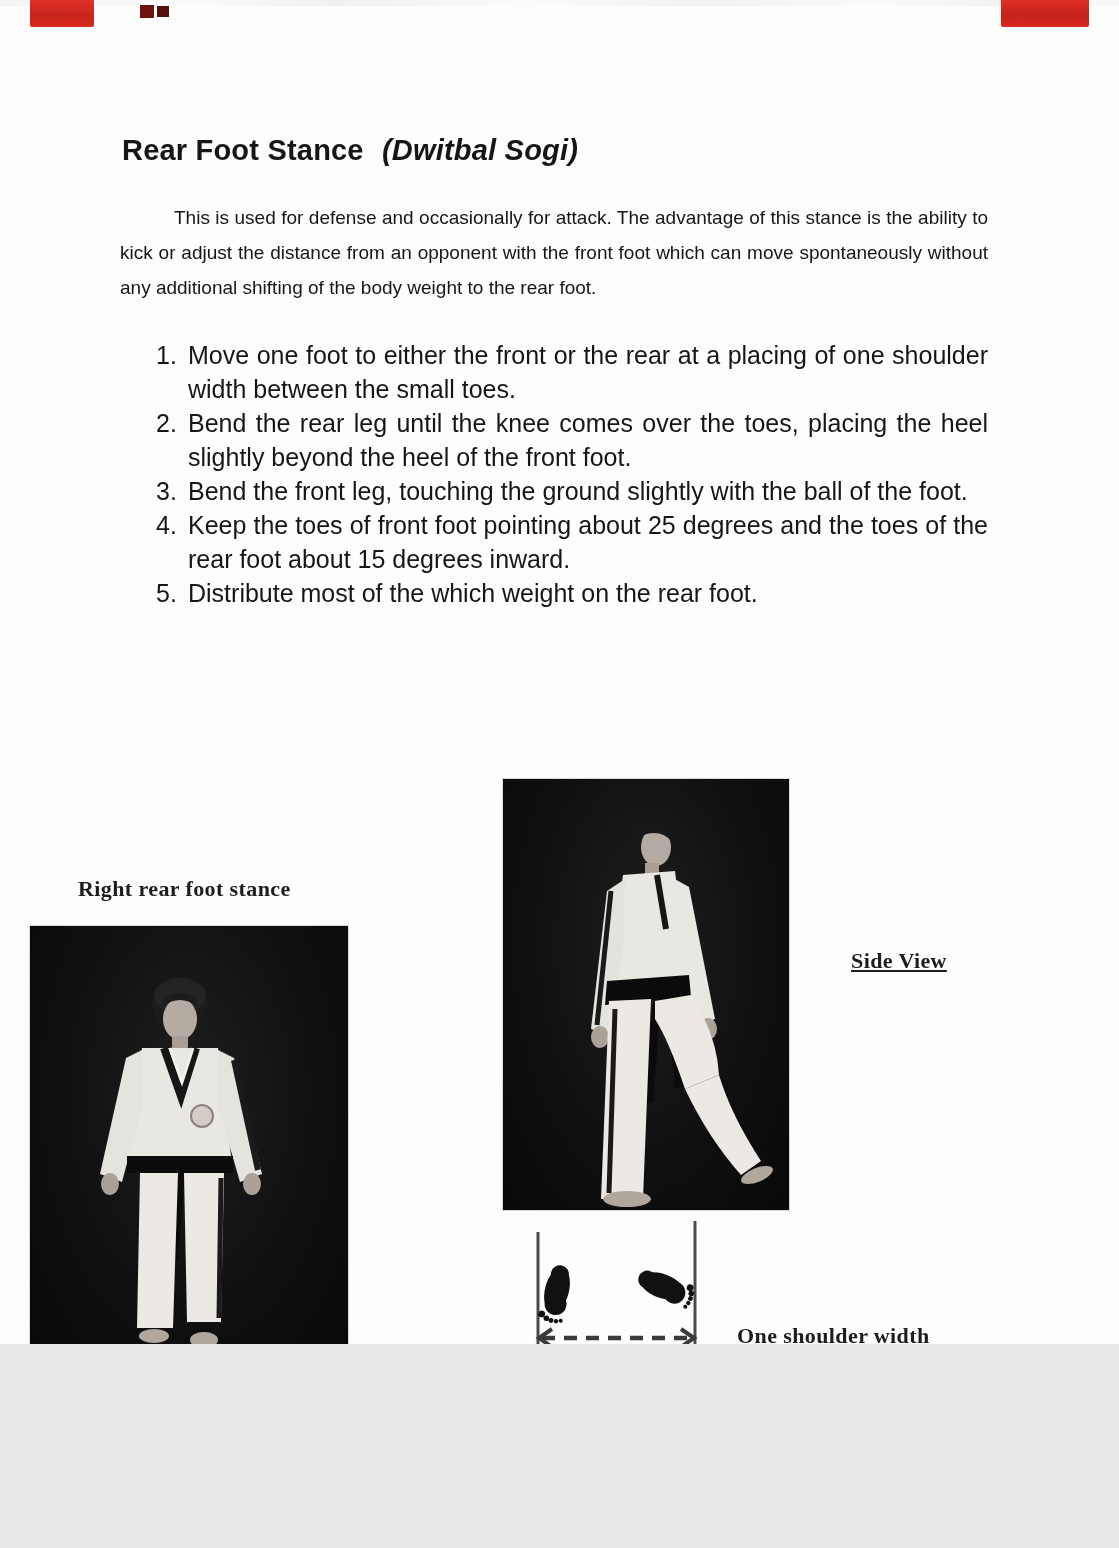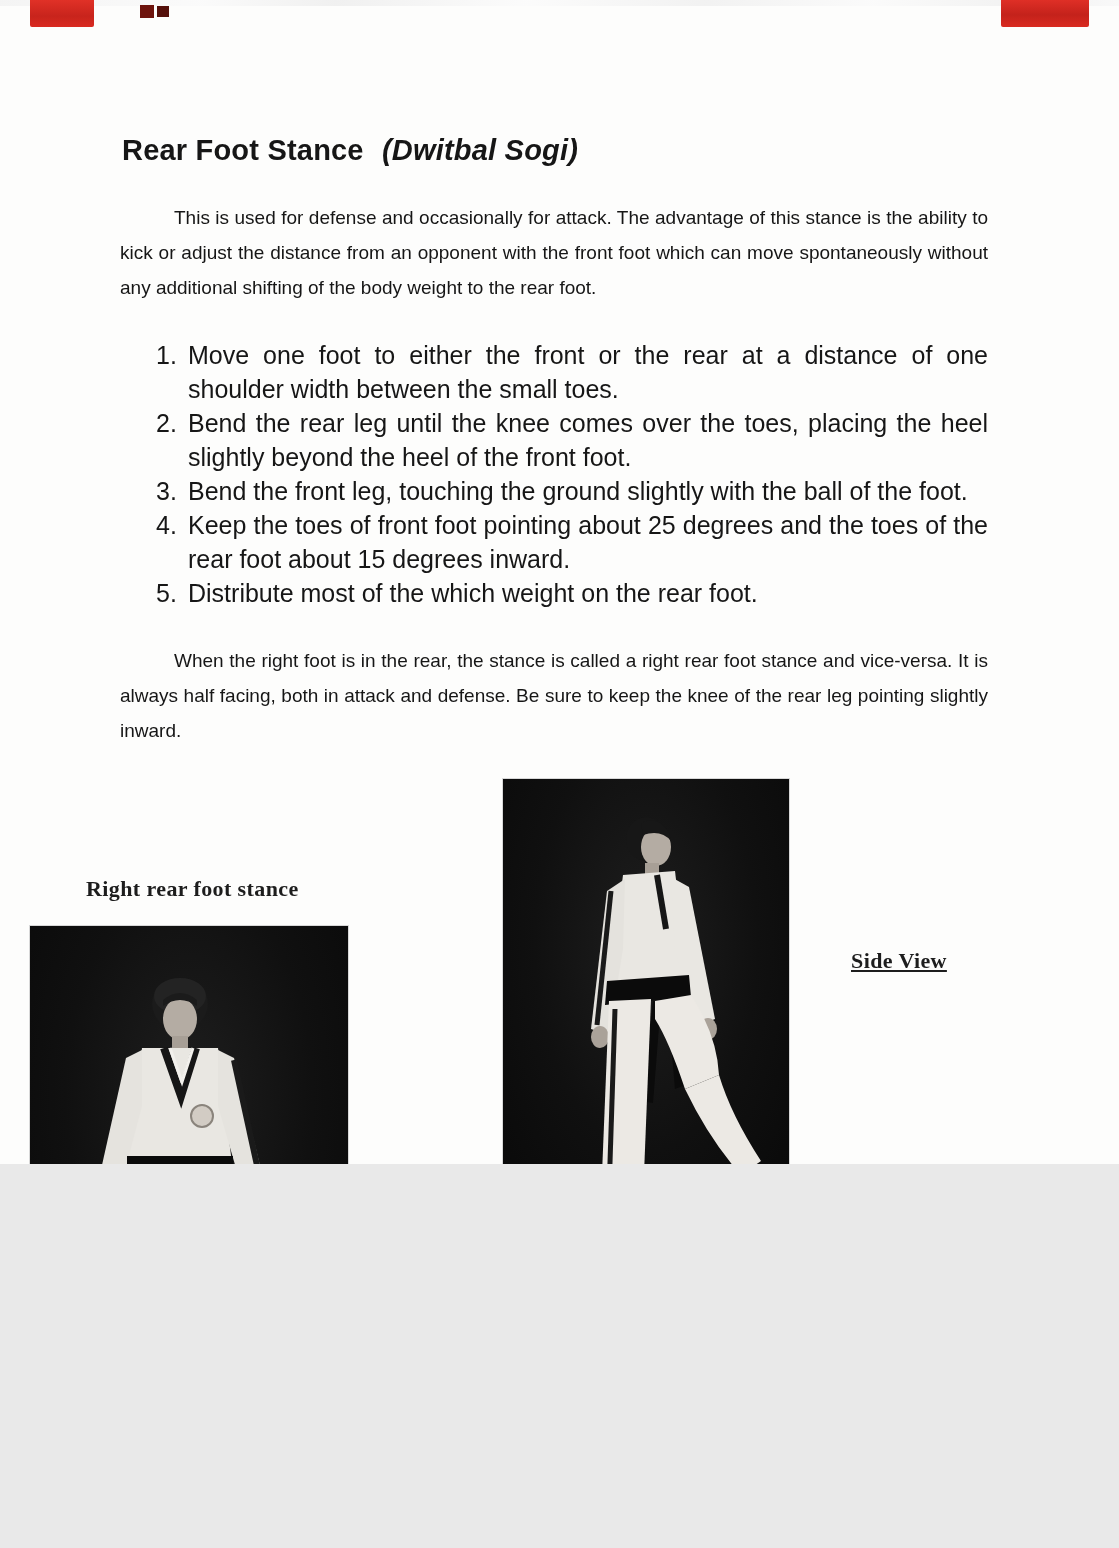--- a/index.html
+++ b/index.html
@@ -1,18 +1,18 @@
 <!DOCTYPE html>
 <html><head>
 <meta charset="utf-8">
 <style>
   html,body{margin:0;padding:0;background:#e9e9e9;}
   .page{
     position:relative;
-    width:1119px;height:1164px;
+    width:1119px;height:1344px;
     background:#fdfdfc;
     overflow:hidden;
     font-family:"Liberation Sans", sans-serif;
     color:#161616;
   }
   
   .top-streak{
     position:absolute;left:0;top:0;width:1119px;height:6px;
     background:linear-gradient(90deg,#f2f2f2 0%,#fafafa 18%,#ededed 30%,#fbfbfb 47%,#efefef 63%,#fafafa 78%,#eeeeee 92%,#f8f8f8 100%);
     opacity:.8;
@@ -39,21 +39,21 @@
   .steps{position:absolute;left:120px;top:338px;width:868px;margin:0;padding:0;list-style:none;font-size:25px;line-height:34px;}
   .step{position:relative;padding-left:68px;text-align:justify;margin:0;}
   .step .num{position:absolute;left:36px;top:0;}
 
   .caption{
     position:absolute;
     font-family:"Liberation Serif", serif;
     font-weight:bold;font-size:22px;color:#1d1d1d;
     letter-spacing:.4px;white-space:nowrap;
   }
-  .cap-stance{left:86px;top:876px;}
+  .cap-stance{left:78px;top:876px;}
   .cap-side{left:851px;top:948px;text-decoration:underline;}
   .cap-front{left:128px;top:1374px;}
   .cap-width{left:737px;top:1323px;text-decoration:underline;}
 
   .photo{
     position:absolute;
     background:radial-gradient(ellipse at 50% 38%, #1e1e1e 0%, #101010 55%, #090909 100%);
     box-shadow:0 0 0 1px #d8d8d8;
   }
   .photo-front{left:30px;top:926px;width:318px;height:442px;}
@@ -81,41 +81,40 @@
   <div class="title">
     <span class="main">Rear Foot Stance</span>
     <span class="rom">(Dwitbal Sogi)</span>
   </div>
 
   <p class="textcol para intro">This is used for defense and occasionally for attack. The advantage of this stance is the ability to kick or adjust the distance from an opponent with the front foot which can move spontaneously without any additional shifting of the body weight to the rear foot.</p>
 
   <ol class="steps">
     <li class="step">
       <span class="num">1.</span>
-      <span>Move one foot to either the front or the rear at a distance of one shoulder width between the small toes.</span>
+      <span>Move one foot to either the front or the rear at a placing of one shoulder width between the small toes.</span>
     </li>
     <li class="step">
       <span class="num">2.</span>
       <span>Bend the rear leg until the knee comes over the toes, placing the heel slightly beyond the heel of the front foot.</span>
     </li>
     <li class="step">
       <span class="num">3.</span>
       <span>Bend the front leg, touching the ground slightly with the ball of the foot.</span>
     </li>
     <li class="step">
       <span class="num">4.</span>
       <span>Keep the toes of front foot pointing about 25 degrees and the toes of the rear foot about 15 degrees inward.</span>
     </li>
     <li class="step">
       <span class="num">5.</span>
       <span>Distribute most of the which weight on the rear foot.</span>
     </li>
   </ol>
 
-  <p class="textcol para closing">When the right foot is in the rear, the stance is called a right rear foot stance and vice-versa. It is always half facing, both in attack and defense. Be sure to keep the knee of the rear leg pointing slightly inward.</p>
 
   <div class="caption cap-stance">Right rear foot stance</div>
   <div class="caption cap-side">Side View</div>
   <div class="caption cap-front">Front View</div>
   <div class="caption cap-width">One shoulder width</div>
 
   <div class="photo photo-front">
     <svg width="318" height="442" viewBox="0 0 318 442">
 
       <ellipse cx="150" cy="78" rx="28" ry="26" fill="#1b1b1b"></ellipse>

